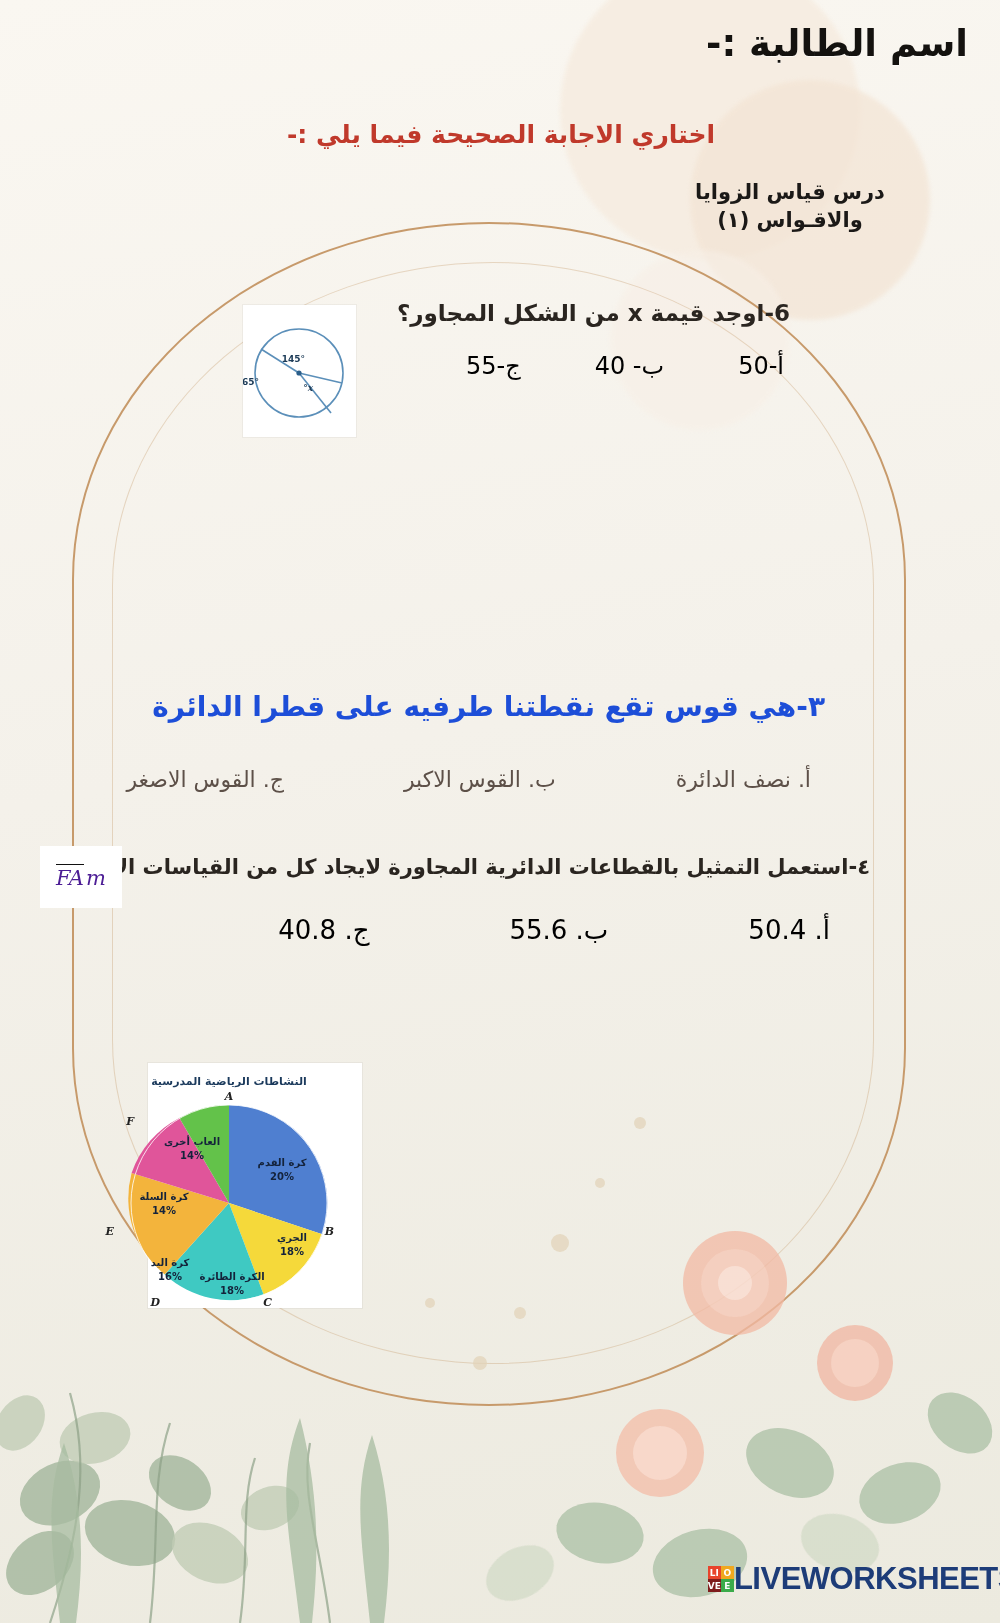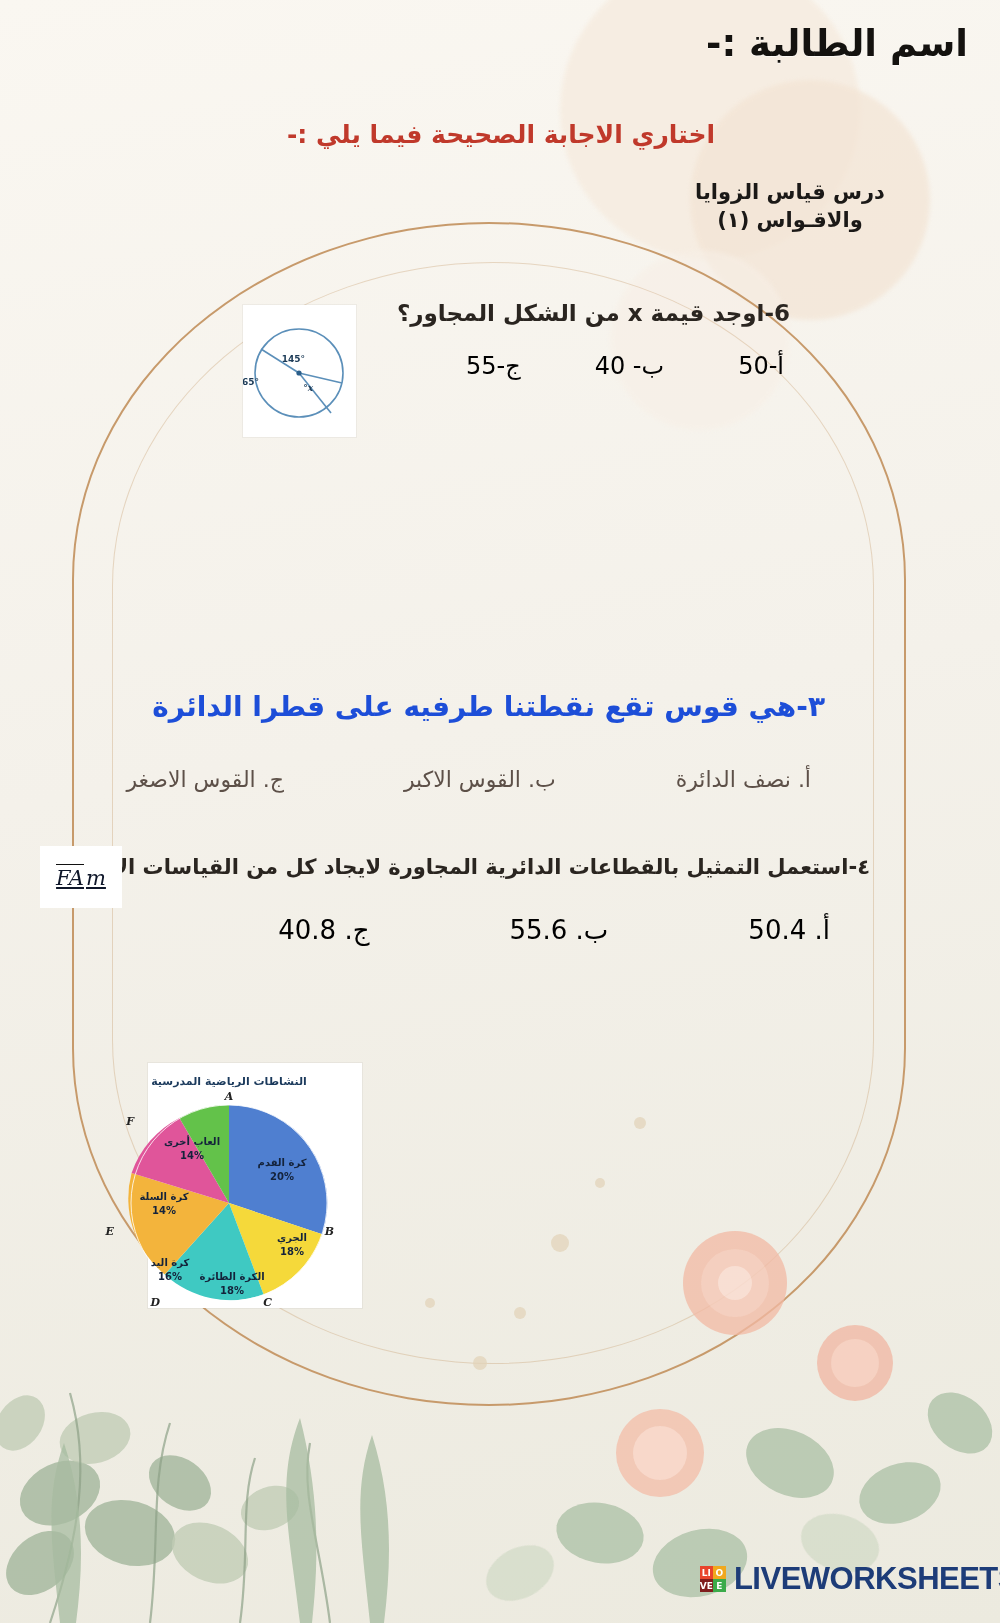--- a/index.html
+++ b/index.html
@@ -57,31 +57,31 @@
   .opt{font-size:22px;color:#5d5048;white-space:nowrap;}
   .opt.dark{color:#000000;}
 
   
   .figbox{position:absolute;background:#ffffff;box-shadow:0 0 0 1px rgba(0,0,0,.04);}
 
   .arcnote{
     position:absolute;left:40px;top:846px;width:82px;height:62px;background:#fff;
     display:flex;align-items:center;justify-content:center;
   }
-  .arcnote span{font-family:"DejaVu Serif","Liberation Serif",serif;font-style:italic;font-size:21px;color:#0f172a;text-decoration:underline;}
+  .arcnote span{font-family:"DejaVu Serif","Liberation Serif",serif;font-style:italic;font-size:21px;color:#4c1d95;}
   .arcbar{border-top:1.6px solid #111;padding-top:1px;margin-right:2px;display:inline-block;}
 
   
   .footer{
     position:absolute;left:0;bottom:26px;width:1000px;
     display:flex;align-items:center;justify-content:flex-end;padding-left:18px;
     direction:ltr;
   }
   .lw-logo{display:flex;align-items:center;gap:0;}
-  .lw-cube{display:grid;grid-template-columns:repeat(2,13px);grid-template-rows:repeat(2,13px);margin-right:8px;text-align:right;}
+  .lw-cube{display:grid;grid-template-columns:repeat(2,13px);grid-template-rows:repeat(2,13px);margin-right:0;text-align:right;}
   .lw-cube i{font-style:normal;font-size:9px;font-weight:bold;color:#fff;display:flex;align-items:center;justify-content:center;}
   .lw-text{font-size:31px;font-weight:bold;color:#1d3c78;letter-spacing:-.5px;font-family:"Liberation Sans",sans-serif;}
 </style>
 </head>
 <body>
 
 <div class="bg-base"></div>
 <div class="blob blob-a"></div>
 <div class="blob blob-b"></div>
 <div class="blob blob-c"></div>

